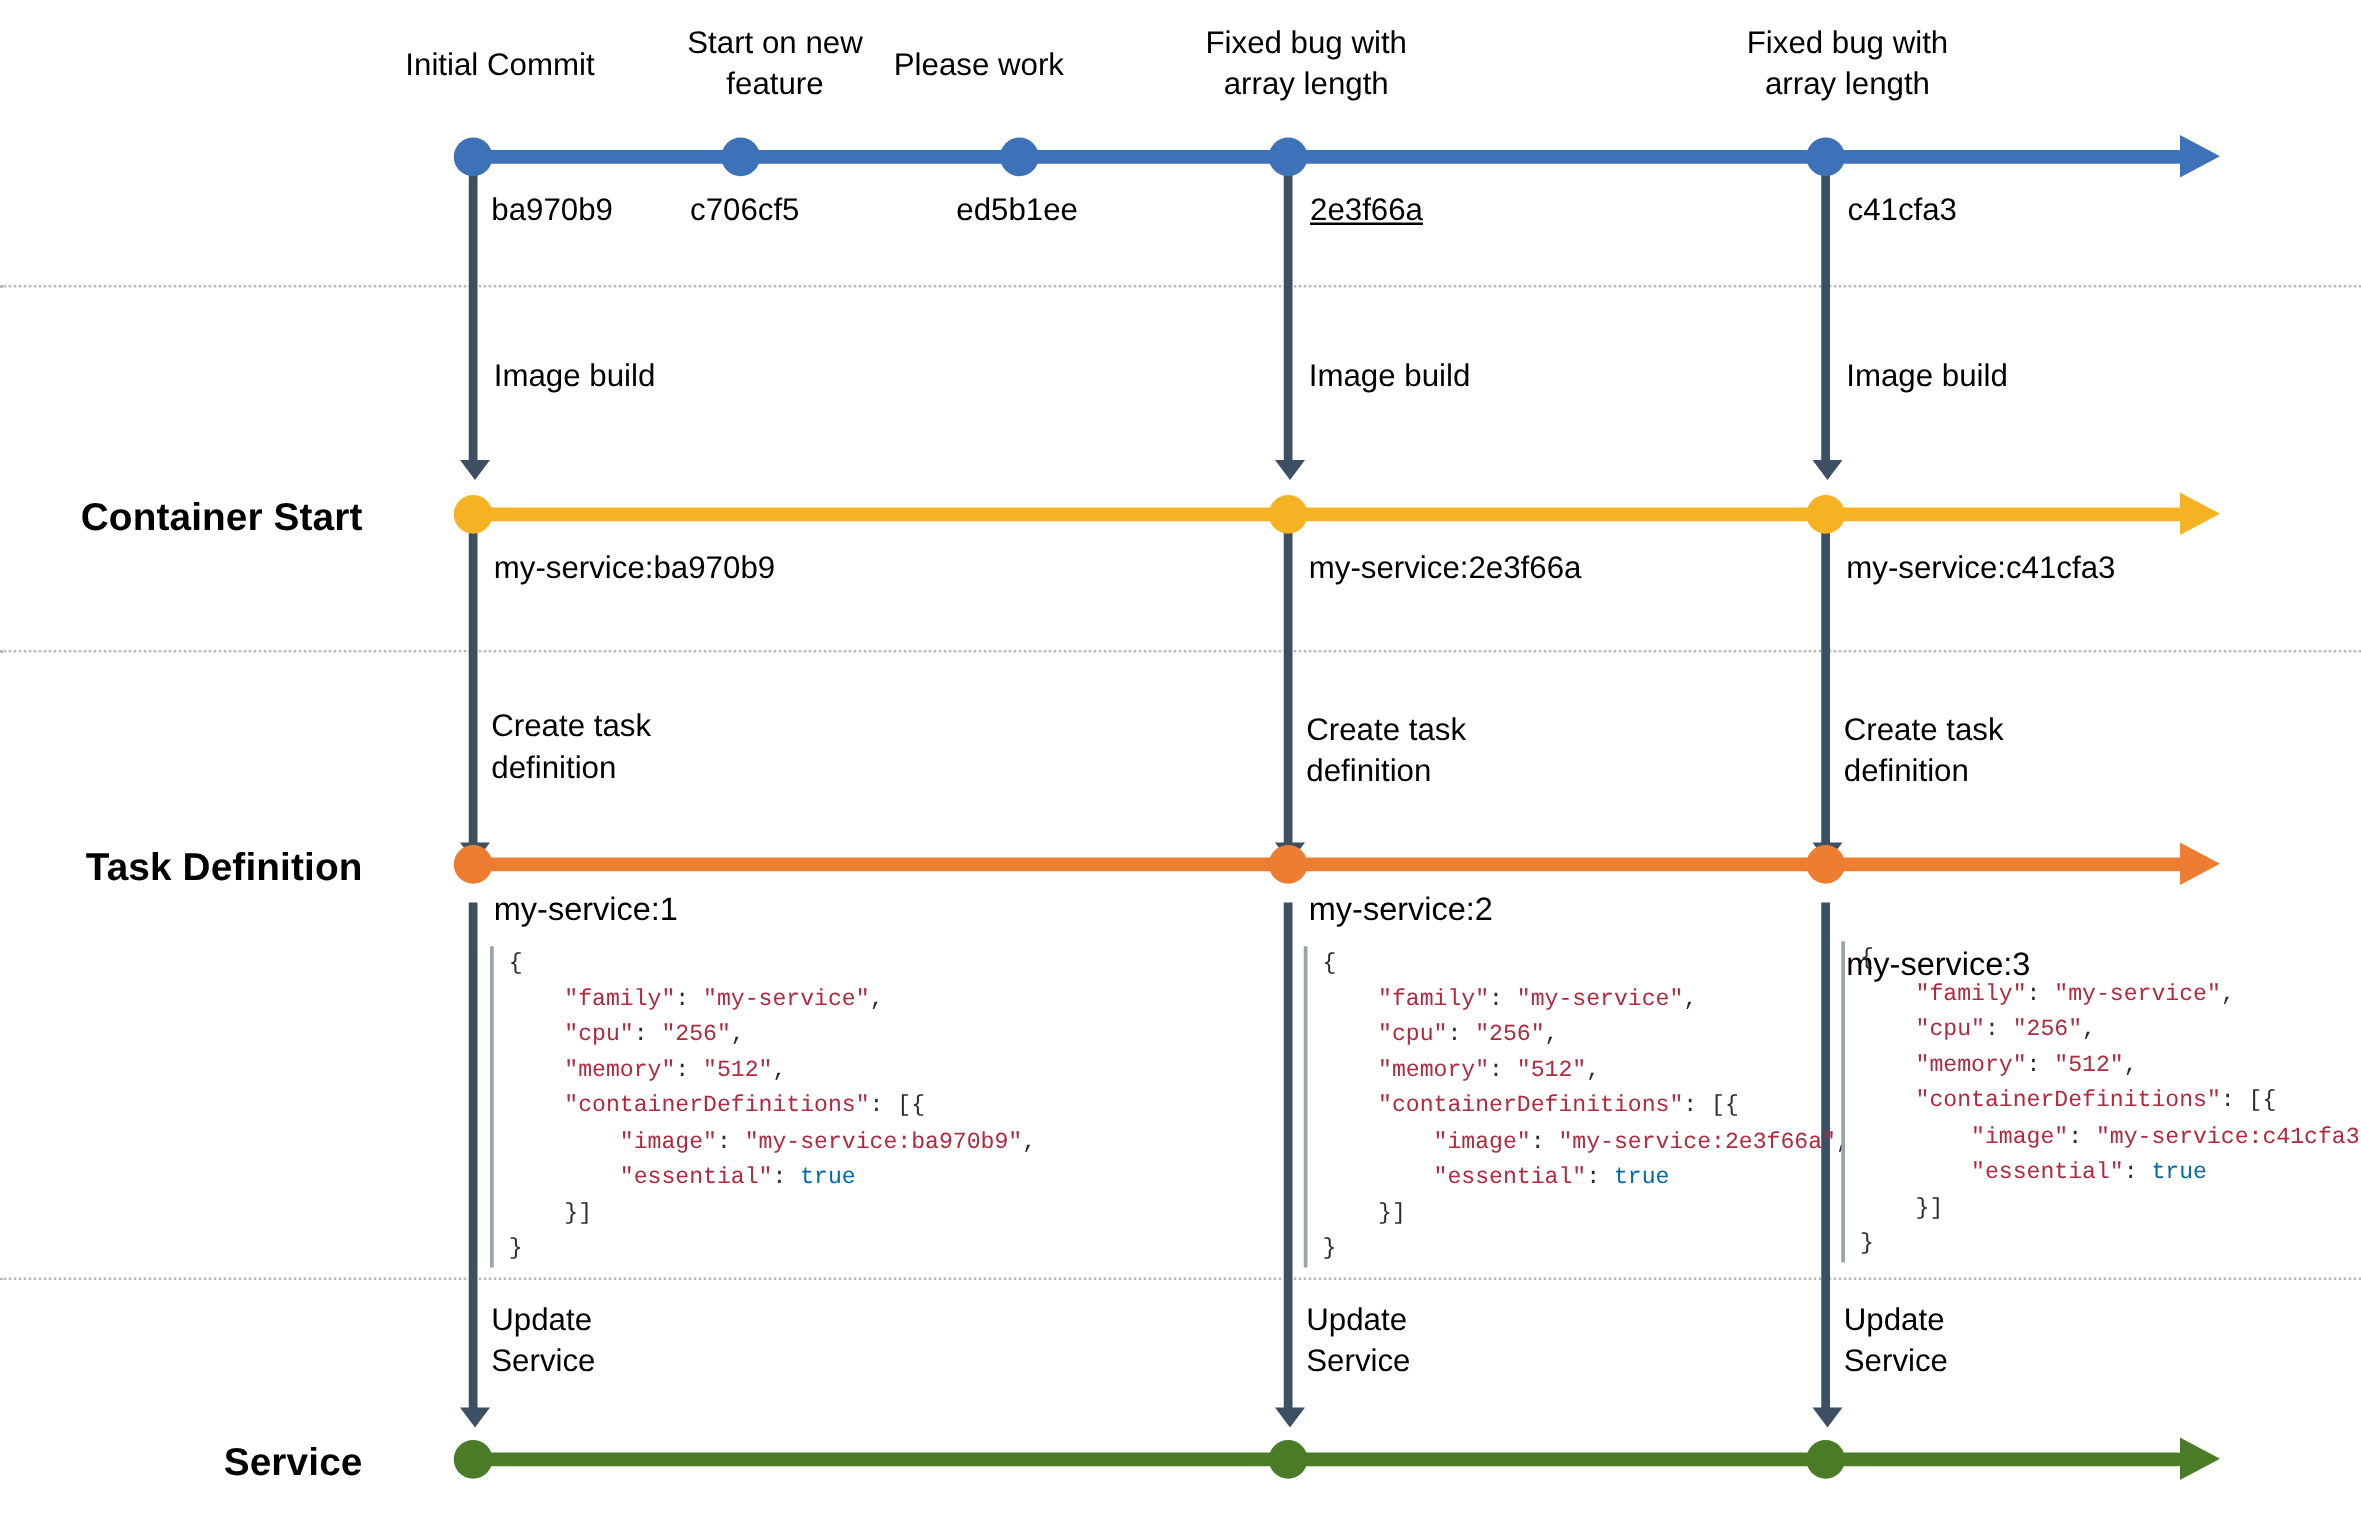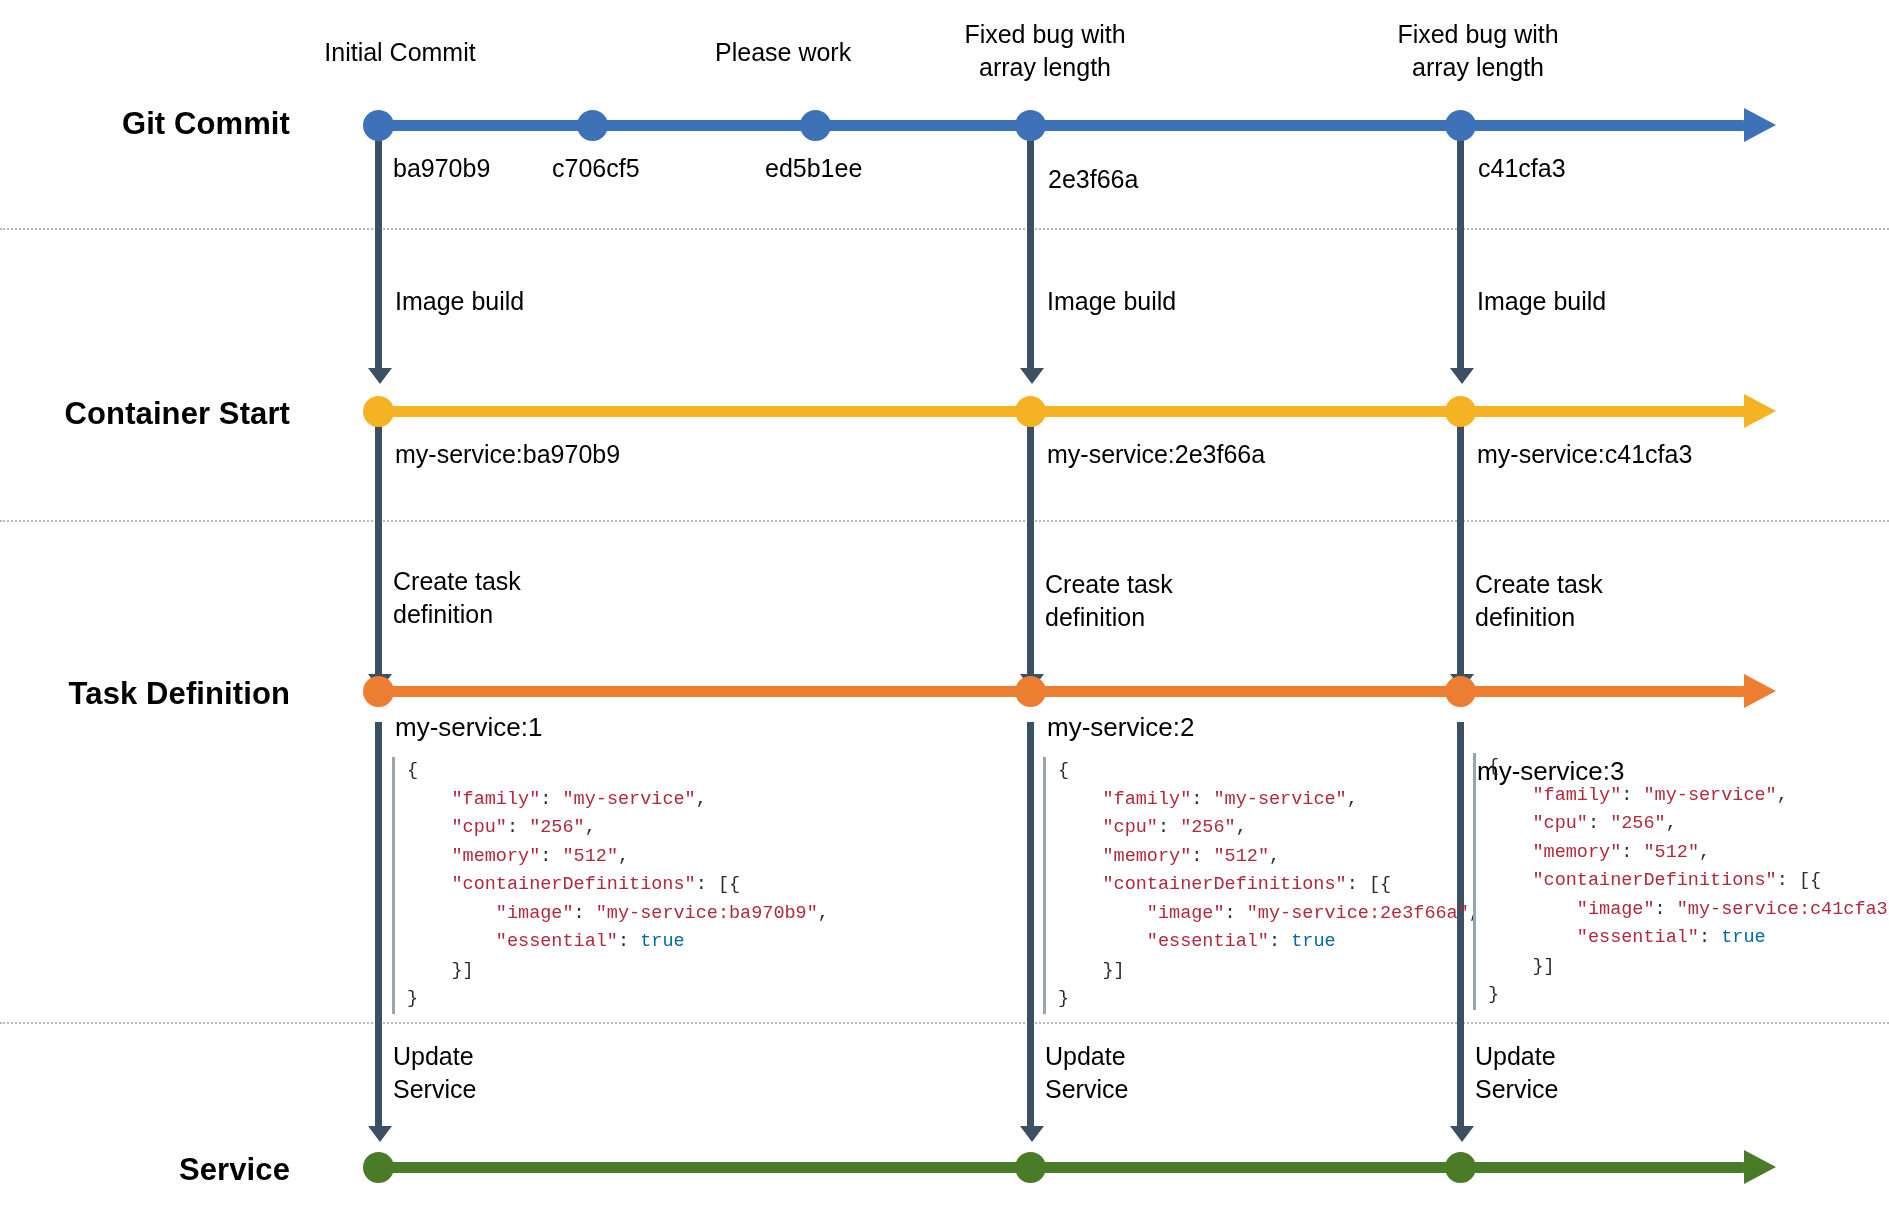--- a/index.html
+++ b/index.html
@@ -147,42 +147,43 @@
 
   <div class="v-line" style="left:1457px;top:128px;height:245px;"></div>
   <div class="v-head" style="left:1450px;top:368px;"></div>
 
   <div class="v-line" style="left:1457px;top:416px;height:263px;"></div>
   <div class="v-head" style="left:1450px;top:674px;"></div>
 
   <div class="v-line" style="left:1457px;top:722px;height:409px;"></div>
   <div class="v-head" style="left:1450px;top:1126px;"></div>
 
-  <div class="row-label" style="left:20px;top:106px;width:270px;">Git Commit</div>
 
   <div class="tl-line" style="left:378px;top:120px;width:1366px;background:#3e72b8;"></div>
   <div class="tl-head" style="left:1744px;top:108px;border-left:32px solid #3e72b8;"></div>
 
   <div class="node" style="left:363px;top:110px;background:#3e72b8;"></div>
   <div class="node" style="left:577px;top:110px;background:#3e72b8;"></div>
   <div class="node" style="left:800px;top:110px;background:#3e72b8;"></div>
   <div class="node" style="left:1015px;top:110px;background:#3e72b8;"></div>
   <div class="node" style="left:1445px;top:110px;background:#3e72b8;"></div>
 
   <div class="msg" style="left:290px;top:36px;width:220px;text-align:center;">Initial Commit</div>
+  <div class="msg" style="left:520px;top:18px;width:200px;text-align:center;">Start on new
+feature</div>
   <div class="msg" style="left:715px;top:36px;width:200px;text-align:left;">Please work</div>
   <div class="msg" style="left:935px;top:18px;width:220px;text-align:center;">Fixed bug with
 array length</div>
   <div class="msg" style="left:1368px;top:18px;width:220px;text-align:center;">Fixed bug with
 array length</div>
 
   <div class="sha" style="left:393px;top:154px;">ba970b9</div>
   <div class="sha" style="left:552px;top:154px;">c706cf5</div>
   <div class="sha" style="left:765px;top:154px;">ed5b1ee</div>
-  <div class="sha" style="left:1048px;top:165px;">2e3f66a</div>
+  <div class="sha" style="left:1048px;top:154px;text-decoration:underline;">2e3f66a</div>
   <div class="sha" style="left:1478px;top:154px;">c41cfa3</div>
 
   <div class="steplabel" style="left:395px;top:285px;">Image build</div>
   <div class="steplabel" style="left:1047px;top:285px;">Image build</div>
   <div class="steplabel" style="left:1477px;top:285px;">Image build</div>
 
   <div class="row-label" style="left:20px;top:396px;width:270px;">Container Start</div>
 
   <div class="tl-line" style="left:378px;top:406px;width:1366px;background:#f5b323;"></div>
   <div class="tl-head" style="left:1744px;top:394px;border-left:32px solid #f5b323;"></div>

